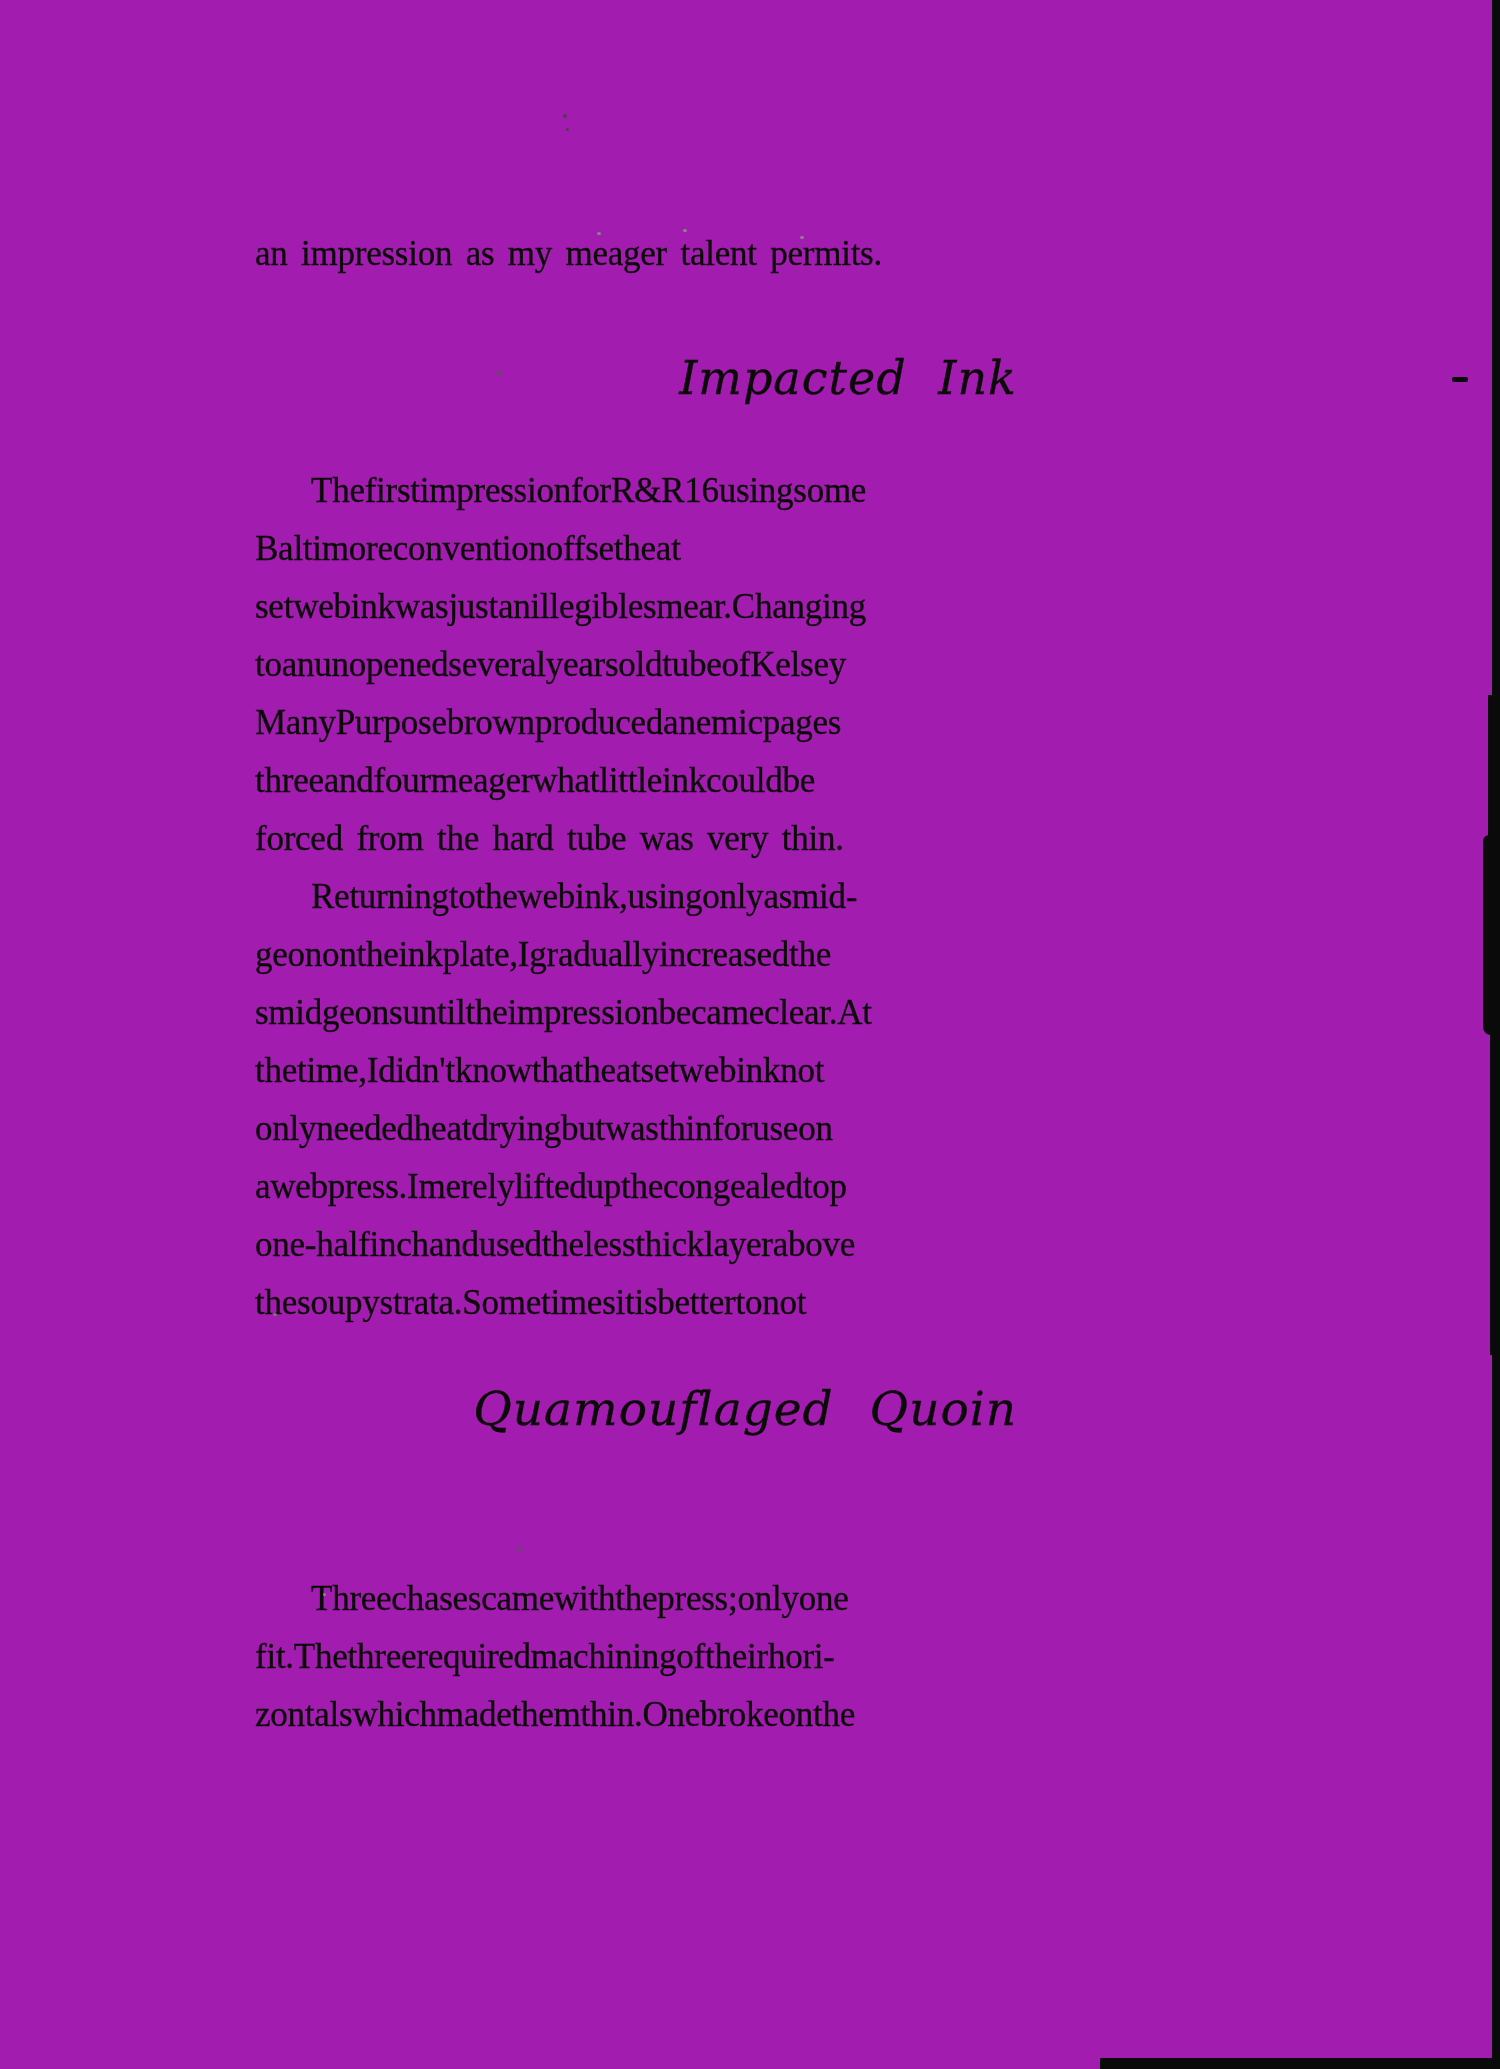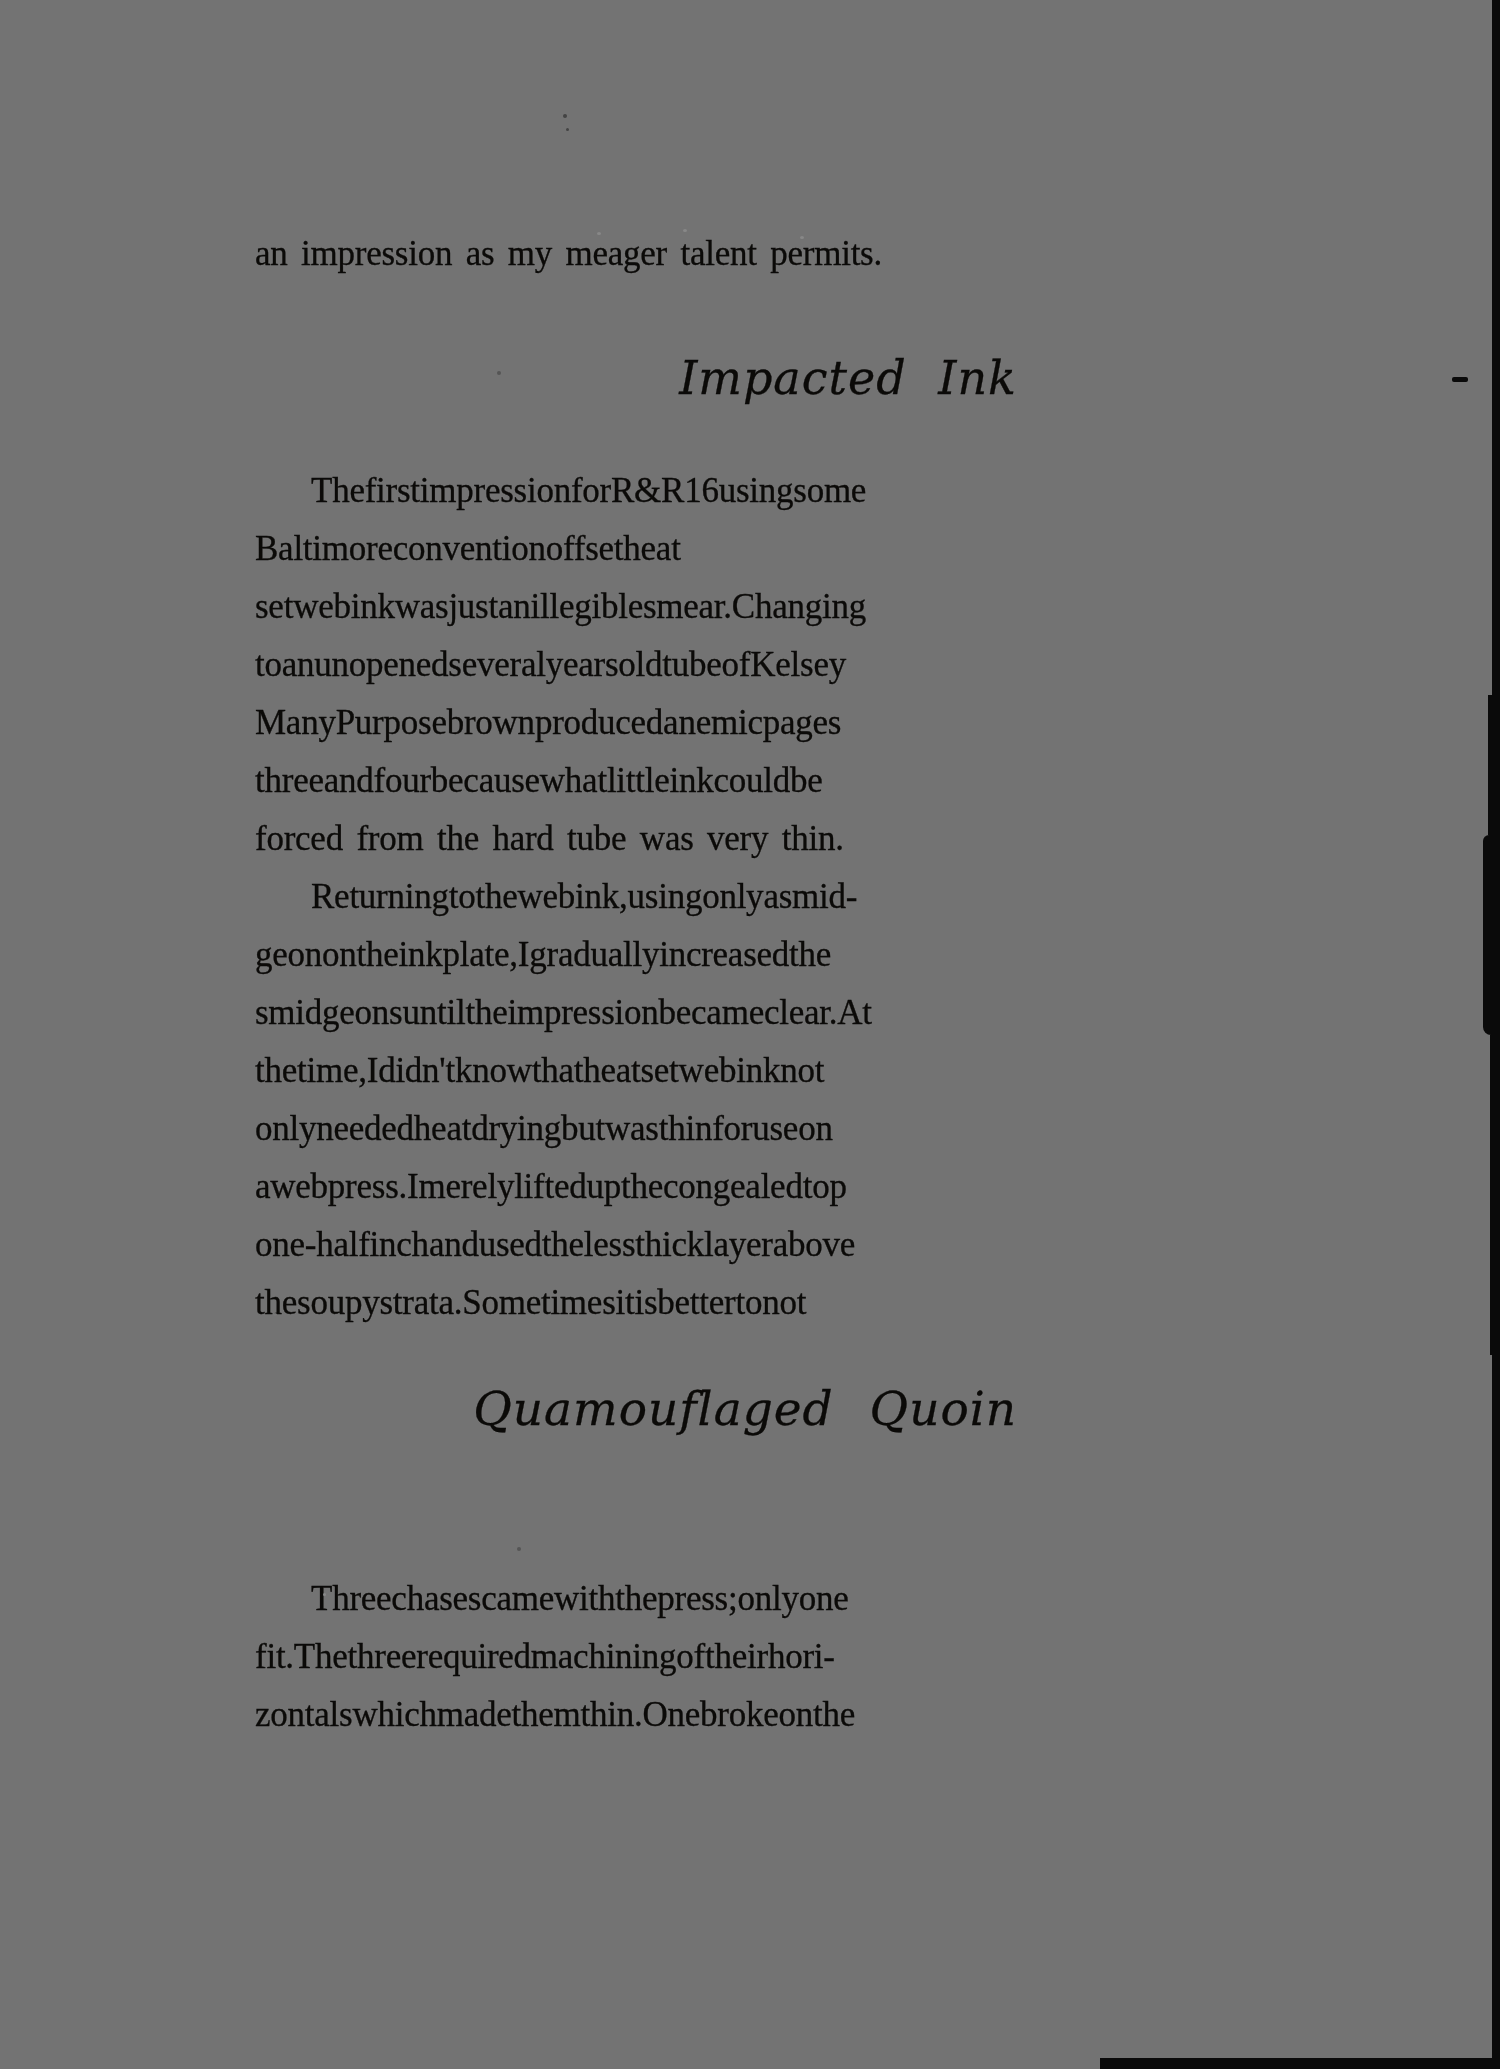--- a/index.html
+++ b/index.html
@@ -1,19 +1,19 @@
 <!DOCTYPE html>
 <html><head>
 <meta charset="utf-8">
 <style>
   html,body{margin:0;padding:0;background:#e8e8e8;}
   .page{
     position:relative;
     width:1500px;height:2069px;
-    background:#737373;
+    background:#a21caf;
     overflow:hidden;
     font-family:"Liberation Serif","DejaVu Serif",serif;
     color:#0b0a08;
   }
   .col{position:absolute;left:255px;width:762px;}
   .abs{position:absolute;left:0;right:0;}
   .bodytext{
     font-size:35px;
     line-height:58px;
     letter-spacing:-0.25px;
@@ -95,21 +95,21 @@
             <span>Purpose</span>
             <span>brown</span>
             <span>produced</span>
             <span>anemic</span>
             <span>pages</span>
           </div>
         <div class="line jline">
             <span>three</span>
             <span>and</span>
             <span>four</span>
-            <span>because</span>
+            <span>meager</span>
             <span>what</span>
             <span>little</span>
             <span>ink</span>
             <span>could</span>
             <span>be</span>
           </div>
         <div class="line end">forced from the hard tube was very thin.</div>
       </div>
       <div>
         <div class="line jline indent">

